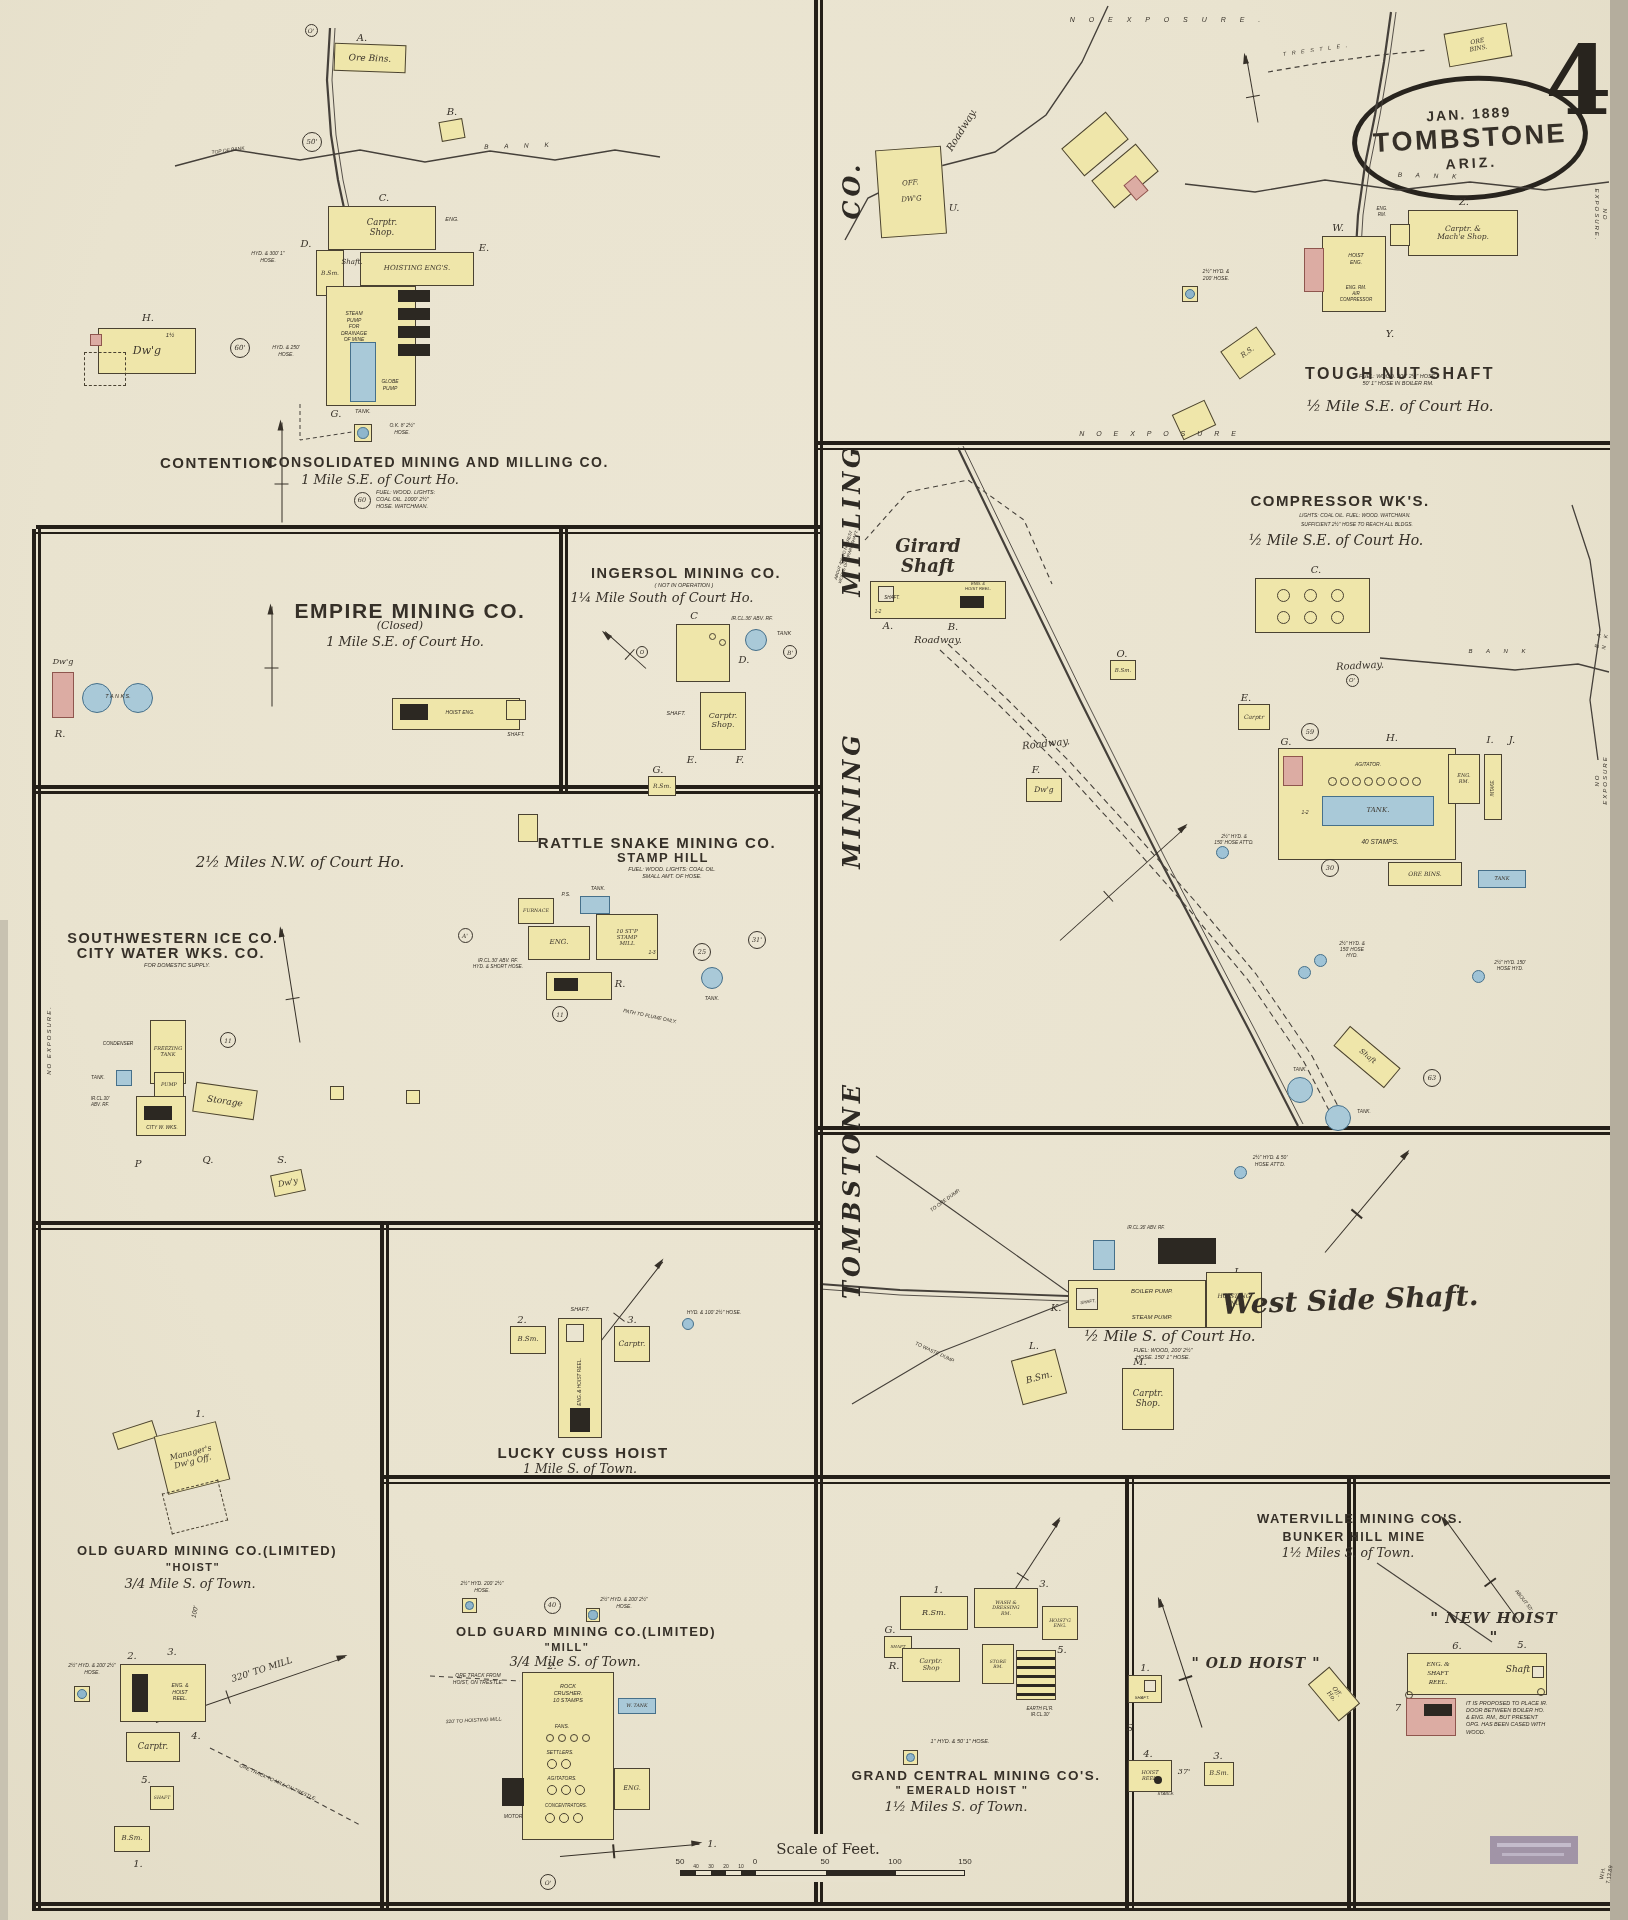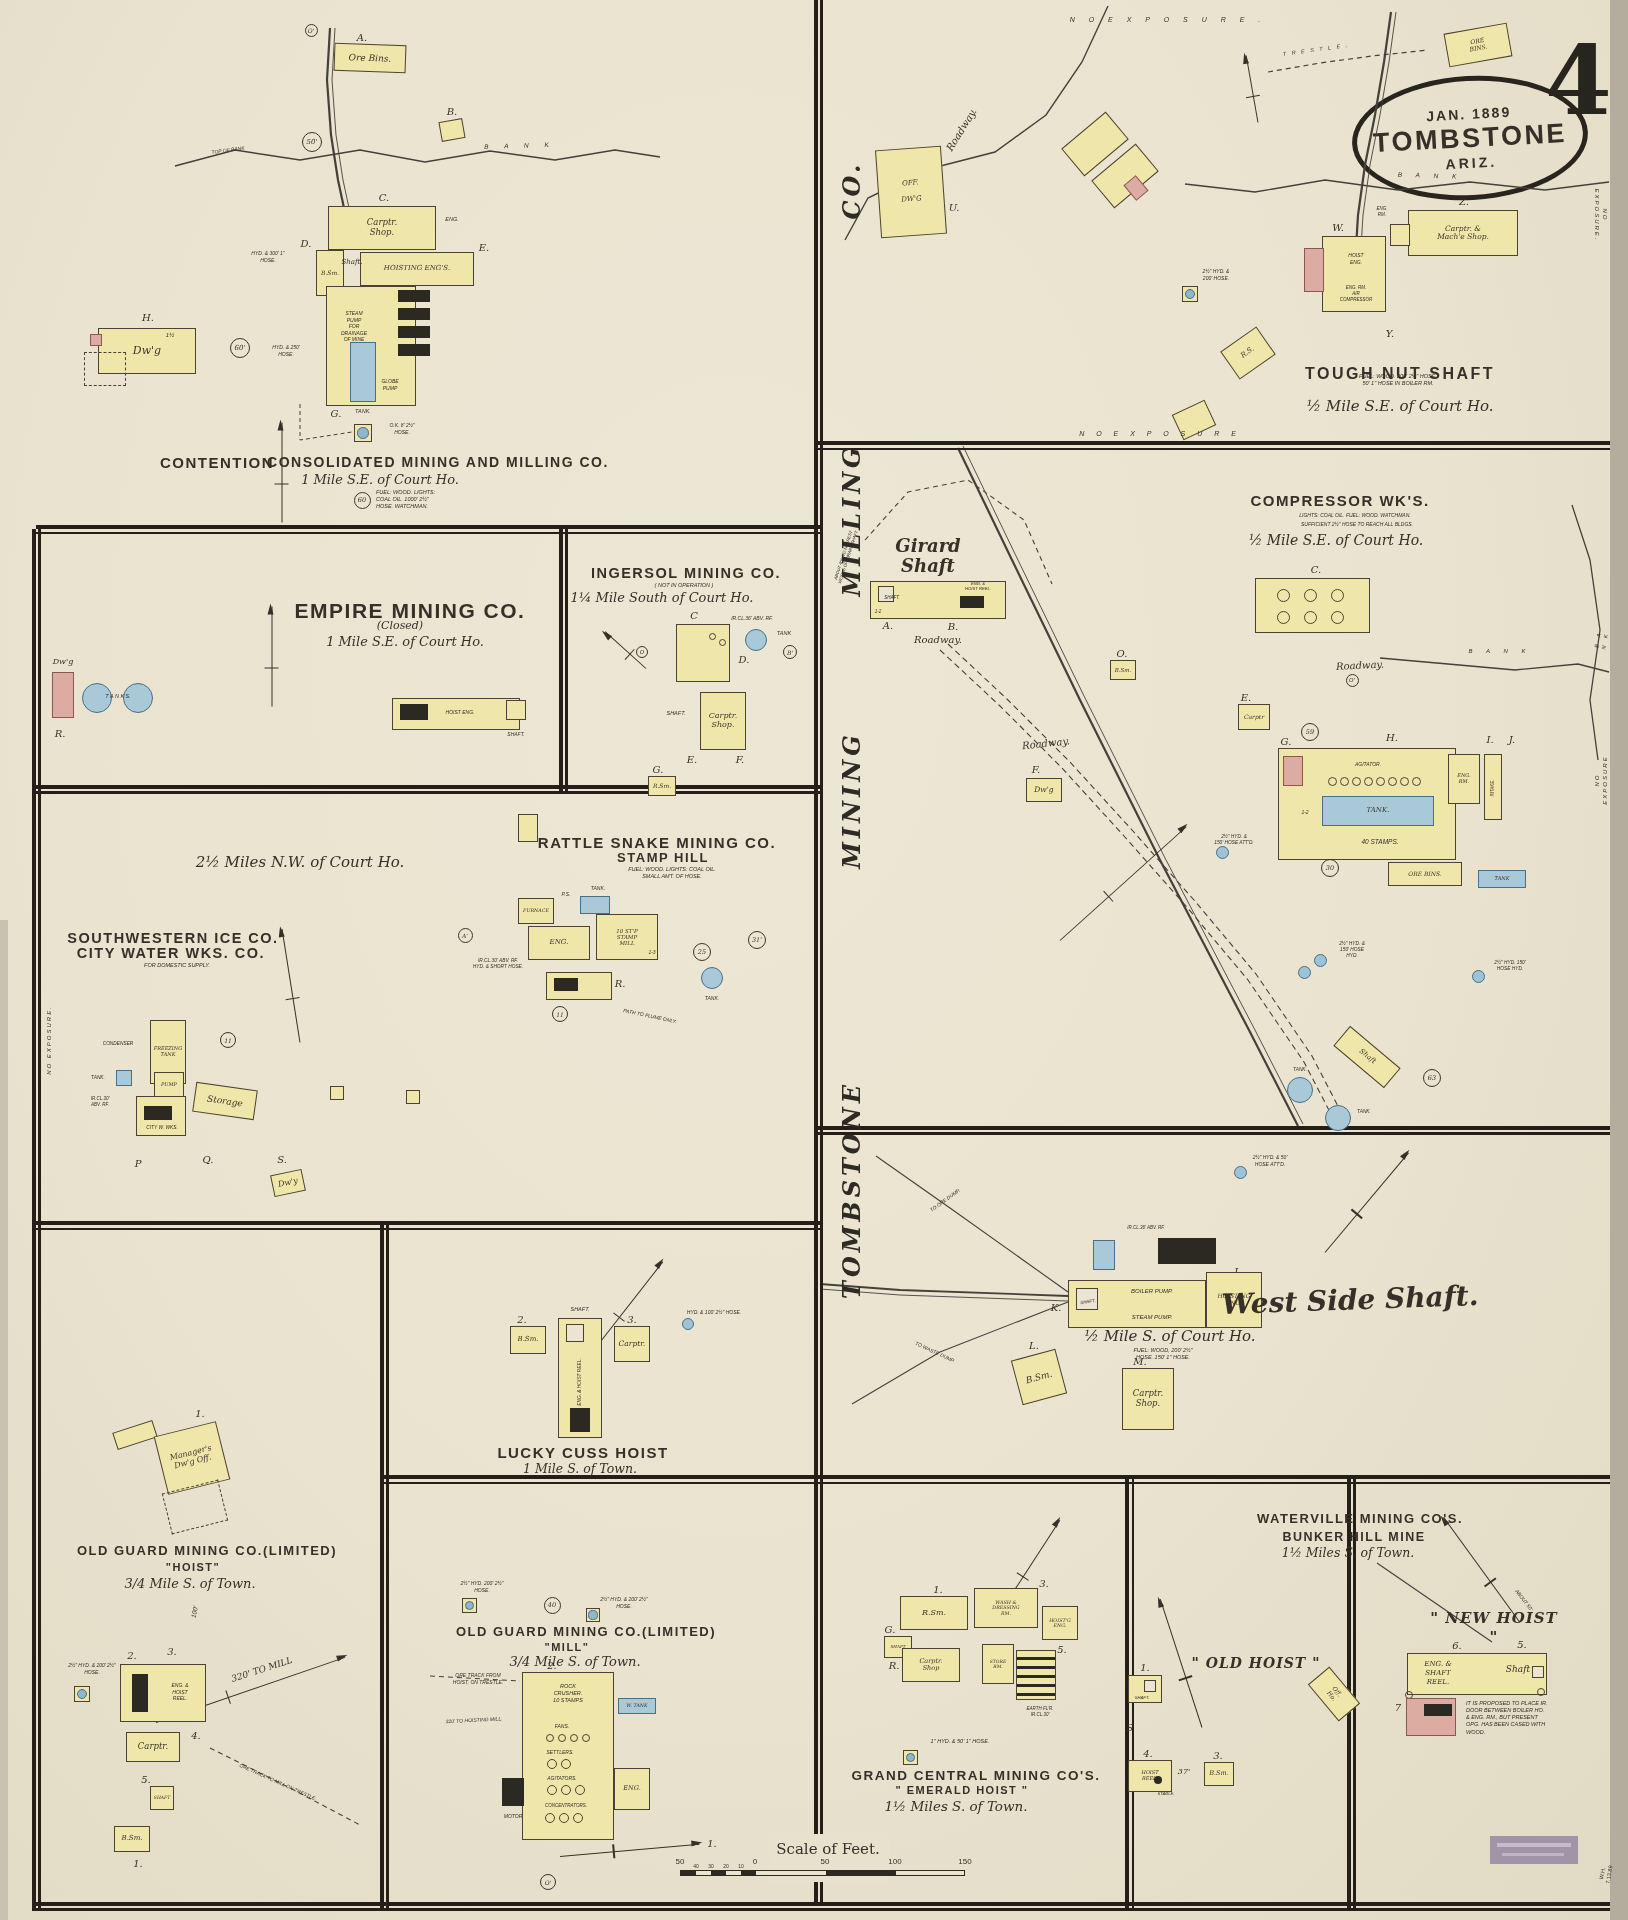--- a/index.html
+++ b/index.html
@@ -622,21 +622,21 @@
     </div>
     <div class="f lbl t1" style="left: 1360px; top: 1519px; font-size: 13px; transform: translate(-50%, -50%) rotate(0deg);">WATERVILLE   MINING   CO'S.</div>
     <div class="f lbl t1" style="left: 1354px; top: 1538px; font-size: 12.5px; transform: translate(-50%, -50%) rotate(0deg);">BUNKER HILL MINE</div>
     <div class="f lbl ts" style="left: 1348px; top: 1553px; font-size: 12.5px; transform: translate(-50%, -50%) rotate(0deg);">1½ Miles S. of Town.</div>
     <div class="f arrow" style="left: 1520px; top: 1622px; width: 130px; transform-origin: left center; transform: rotate(-126deg);"></div>
     <div class="f lbl tm" style="left: 1524px; top: 1600px; font-size: 5px; transform: translate(-50%, -50%) rotate(52deg);">ABOUT 50'</div>
     <div class="f lbl tbi" style="left: 1494px; top: 1628px; font-size: 15px; transform: translate(-50%, -50%) rotate(0deg);">" NEW HOIST "</div>
     <div class="f lbl tt" style="left: 1457px; top: 1646px; font-size: 10px; transform: translate(-50%, -50%) rotate(0deg);">6.</div>
     <div class="f lbl tt" style="left: 1522px; top: 1645px; font-size: 10px; transform: translate(-50%, -50%) rotate(0deg);">5.</div>
     <div class="f bld" style="left: 1407px; top: 1653px; width: 140px; height: 42px; background: rgb(239, 230, 170); border-color: rgb(74, 66, 50);"></div>
-    <div class="f lbl tb" style="left: 1438px; top: 1673px; font-size: 7px; transform: translate(-50%, -50%) rotate(0deg);">ENG. &amp;
+    <div class="f lbl tb" style="left: 1438px; top: 1673px; font-size: 7px; transform: translate(-50%, -50%) rotate(0deg); font-family: Liberation Serif, serif;">ENG. &amp;
 SHAFT
 REEL.</div>
     <div class="f lbl tb" style="left: 1518px; top: 1670px; font-size: 9px; transform: translate(-50%, -50%) rotate(0deg);">Shaft</div>
     <div class="f bld" style="left: 1532px; top: 1666px; width: 12px; height: 12px; background: rgb(234, 228, 208); border-color: rgb(74, 66, 50);"></div>
     <div class="f ring" style="left: 1405px; top: 1691px; width: 8px; height: 8px;"></div>
     <div class="f ring" style="left: 1537px; top: 1688px; width: 8px; height: 8px;"></div>
     <div class="f lbl tt" style="left: 1398px; top: 1708px; font-size: 10px; transform: translate(-50%, -50%) rotate(0deg);">7</div>
     <div class="f bld" style="left: 1406px; top: 1698px; width: 50px; height: 38px; background: rgb(220, 172, 163); border-color: rgb(143, 86, 78);"></div>
     <div class="f" style="left: 1424px; top: 1704px; width: 28px; height: 12px; background: rgb(44, 40, 34);"></div>
     <div class="f lbl tm" style="left: 1466px; top: 1718px; font-size: 5.5px; text-align: left; transform: translate(0px, -50%) rotate(0deg);">IT IS PROPOSED TO PLACE IR.

